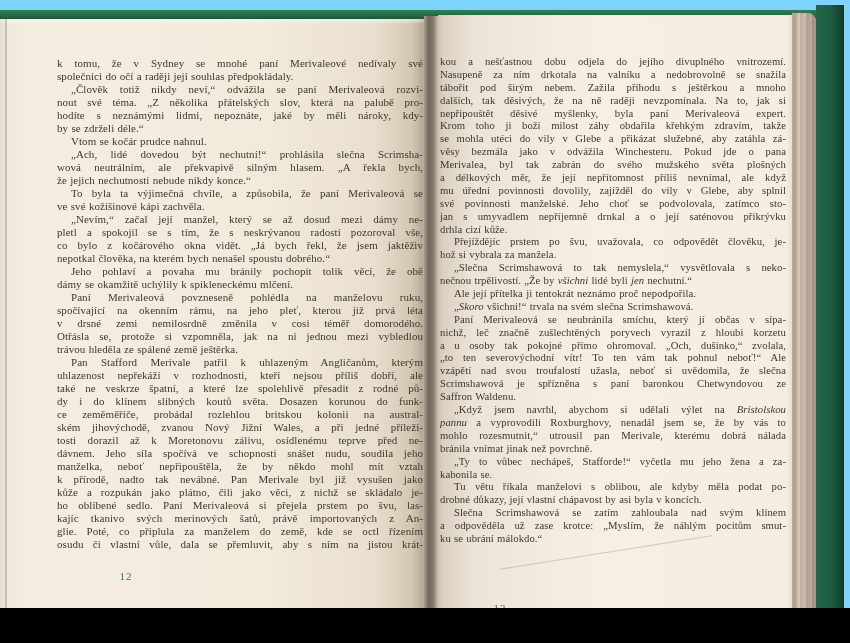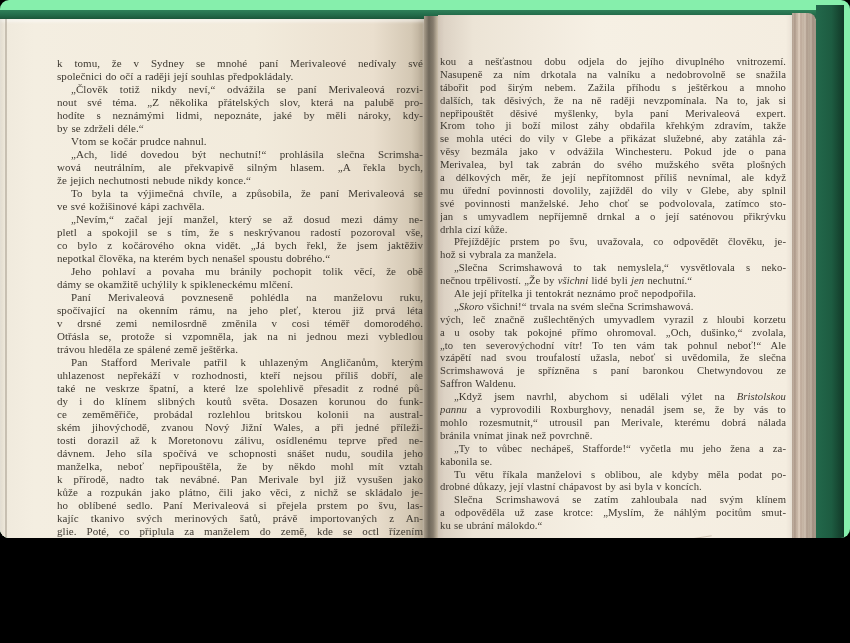--- a/index.html
+++ b/index.html
@@ -1,17 +1,17 @@
 <!DOCTYPE html>
 <html><head>
 <meta charset="utf-8">
 <style>
   html,body{margin:0;padding:0;background:#000;}
-  #stage{position:relative;width:850px;height:538px;background:#86efac;overflow:hidden;
-         font-family:"Liberation Serif", serif;border-radius:9px;}
+  #stage{position:relative;width:850px;height:608px;background:#7dd3fc;overflow:hidden;
+         font-family:"Liberation Serif", serif;}
   
   #top-green{position:absolute;left:0;top:10px;width:836px;height:9px;
              background:linear-gradient(180deg,#2e8059 0%,#236c4a 55%,#1b5539 100%);}
   #right-cover{position:absolute;left:816px;top:5px;width:28px;height:625px;
                background:linear-gradient(90deg,#22684b 0%,#1d5c41 55%,#123categories 100%);
                background:linear-gradient(90deg,#22684b 0%,#1d5c41 55%,#123827 100%);}
   #bottom-green{position:absolute;left:0;top:621px;width:150px;height:8px;
                 background:linear-gradient(90deg,#1c4f38 0%,#123categories 100%);
                 background:linear-gradient(90deg,#1c4f38 0%,rgba(10,10,8,0) 100%);}
   
@@ -118,21 +118,22 @@
       <div class="tline just">mu úřední povinnosti dovolily, zajížděl do vily v Glebe, aby splnil</div>
       <div class="tline just">své povinnosti manželské. Jeho choť se podvolovala, zatímco sto-</div>
       <div class="tline just">jan s umyvadlem nepříjemně drnkal a o její saténovou přikrývku</div>
       <div class="tline">drhla cizí kůže.</div>
       <div class="tline just ind">Přejíždějíc prstem po švu, uvažovala, co odpovědět člověku, je-</div>
       <div class="tline">hož si vybrala za manžela.</div>
       <div class="tline just ind">„Slečna Scrimshawová to tak nemyslela,“ vysvětlovala s neko-</div>
       <div class="tline">nečnou trpělivostí. „Že by <i>všichni</i> lidé byli <i>jen</i> nechutní.“</div>
       <div class="tline ind">Ale její přítelka ji tentokrát neznámo proč nepodpořila.</div>
       <div class="tline ind">„<i>Skoro</i> všichni!“ trvala na svém slečna Scrimshawová.</div>
-      <div class="tline just">vých, leč značně zušlechtěných umyvadlem vyrazil z hloubi korzetu</div>
+      <div class="tline just ind">Paní Merivaleová se neubránila smíchu, který jí občas v sípa-</div>
+      <div class="tline just">nichž, leč značně zušlechtěných poryvech vyrazil z hloubi korzetu</div>
       <div class="tline just">a u osoby tak pokojné přímo ohromoval. „Och, dušinko,“ zvolala,</div>
       <div class="tline just">„to ten severovýchodní vítr! To ten vám tak pohnul neboť!“ Ale</div>
       <div class="tline just">vzápětí nad svou troufalostí užasla, neboť si uvědomila, že slečna</div>
       <div class="tline just">Scrimshawová je spřízněna s paní baronkou Chetwyndovou ze</div>
       <div class="tline">Saffron Waldenu.</div>
       <div class="tline just ind">„Když jsem navrhl, abychom si udělali výlet na <i>Bristolskou</i></div>
       <div class="tline just"><i>pannu</i> a vyprovodili Roxburghovy, nenadál jsem se, že by vás to</div>
       <div class="tline just">mohlo rozesmutnit,“ utrousil pan Merivale, kterému dobrá nálada</div>
       <div class="tline">bránila vnímat jinak než povrchně.</div>
       <div class="tline just ind">„Ty to vůbec nechápeš, Stafforde!“ vyčetla mu jeho žena a za-</div>

